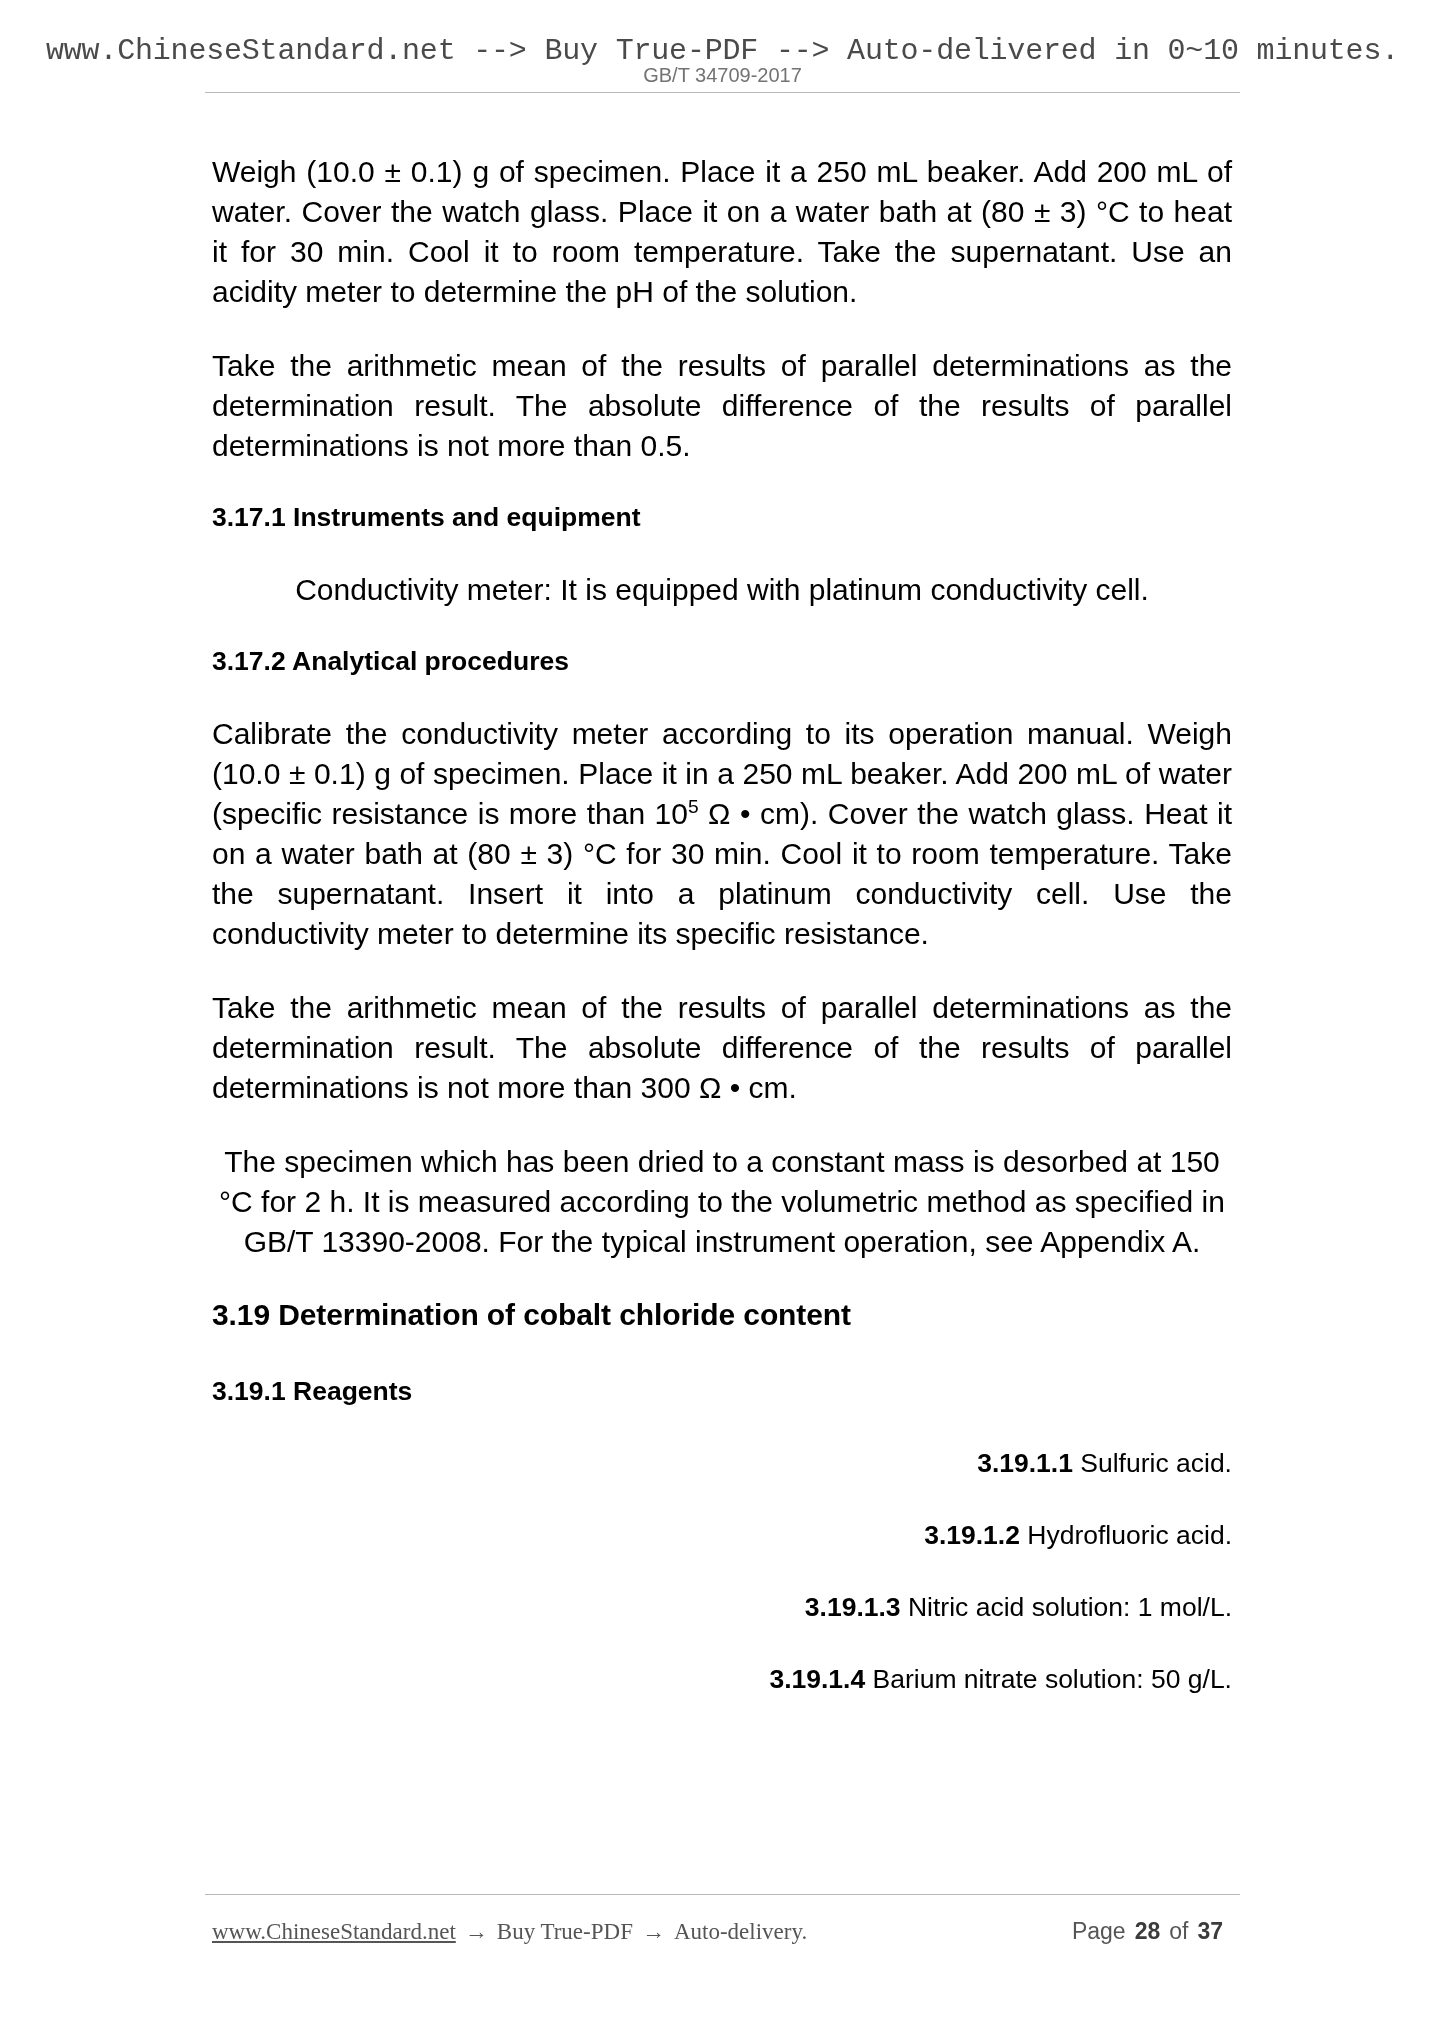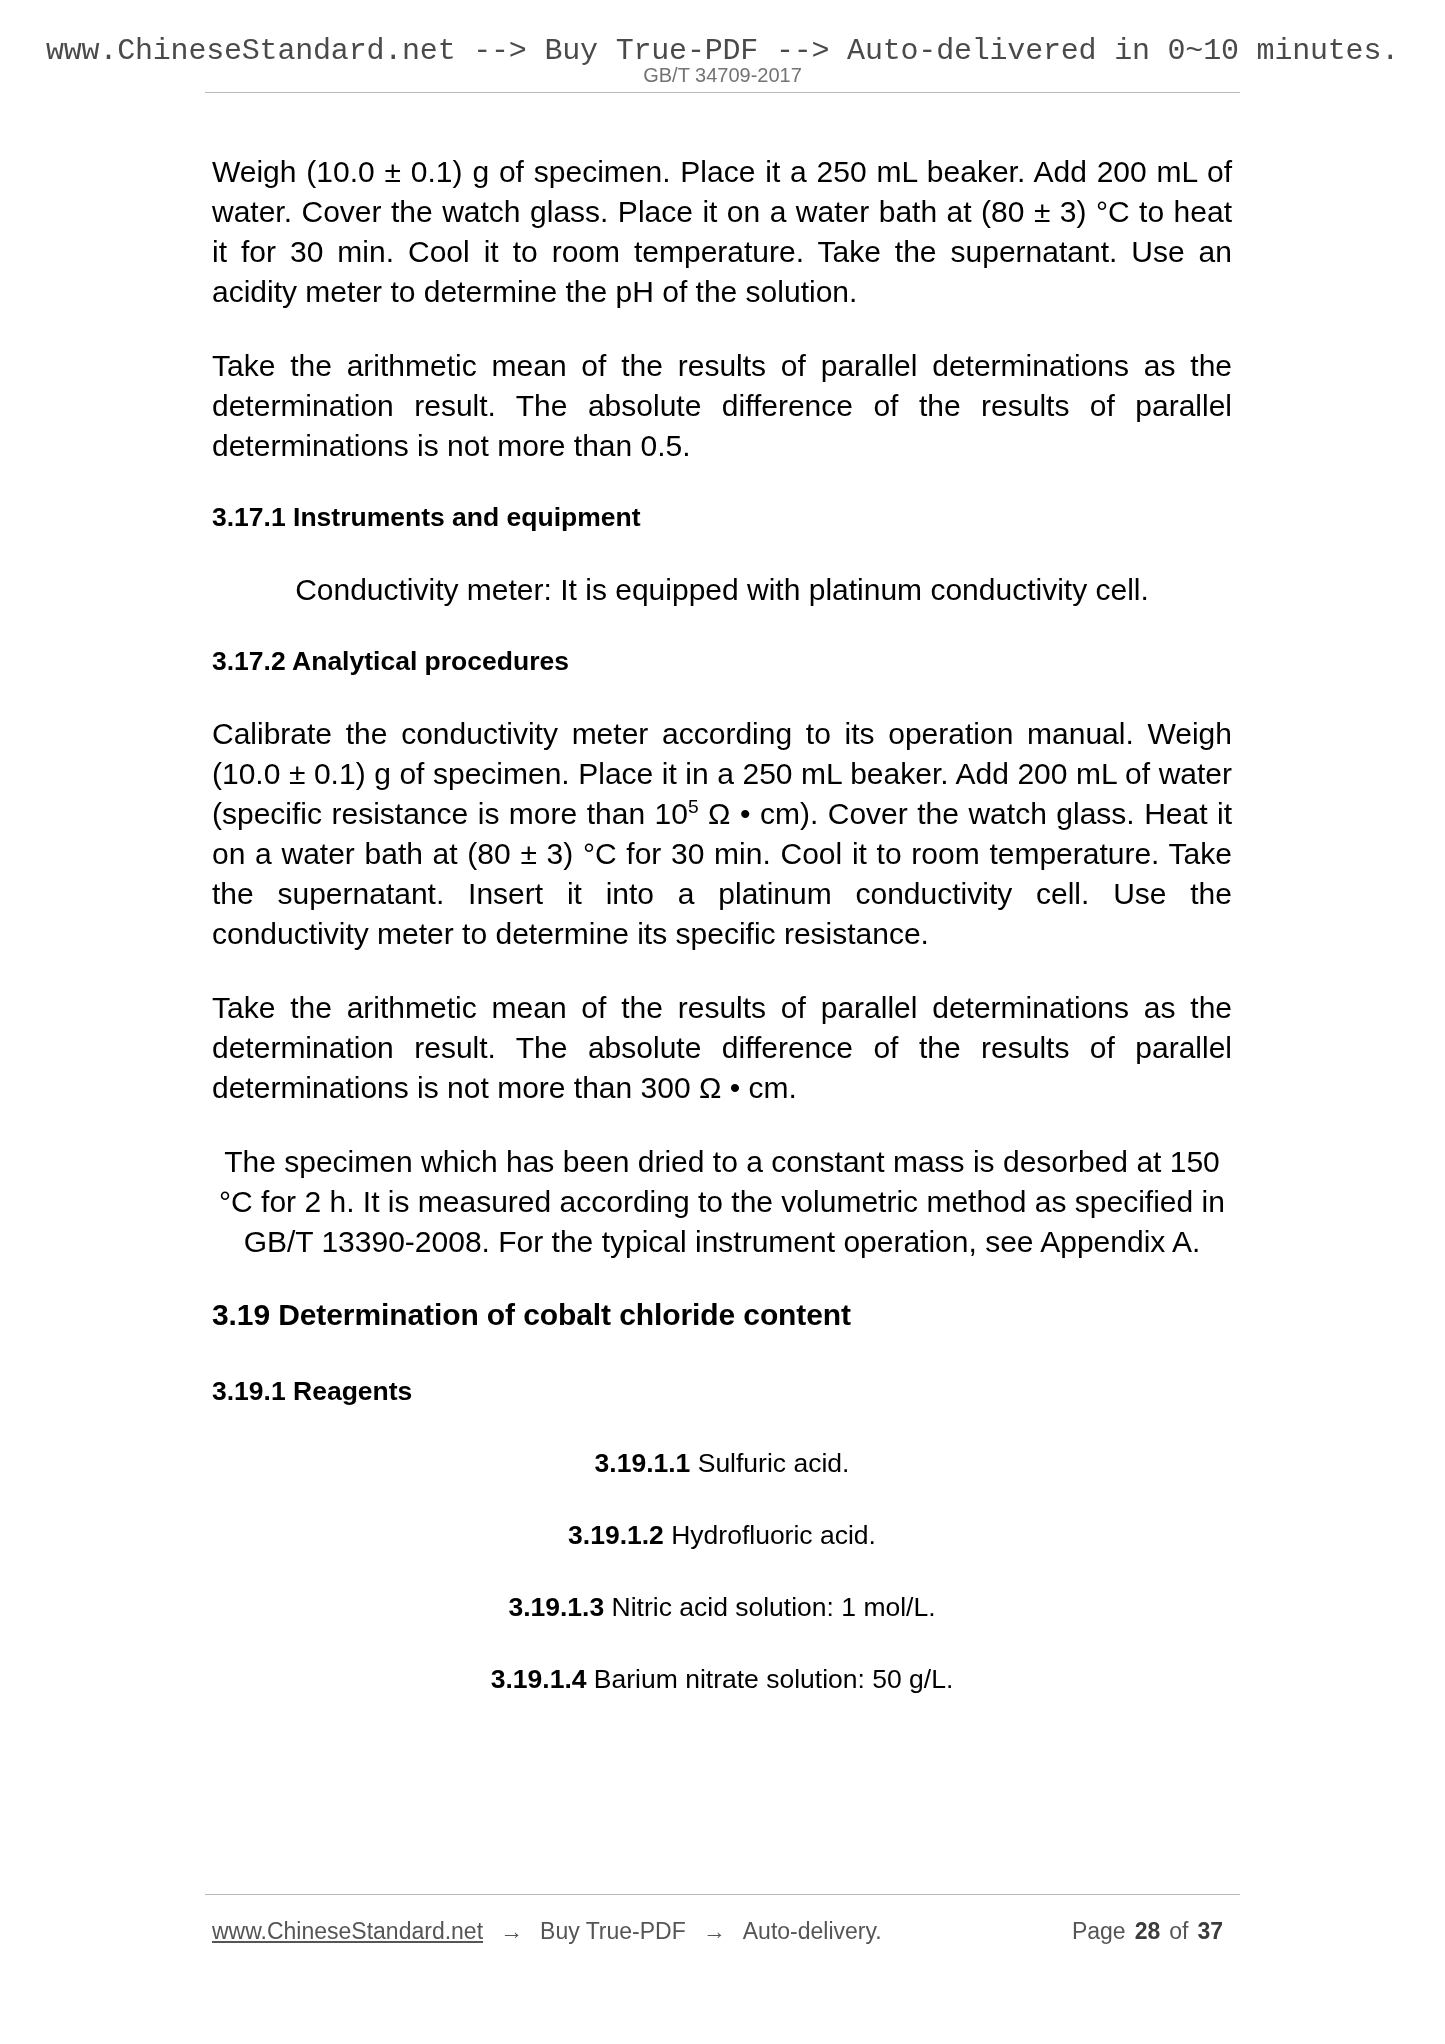--- a/index.html
+++ b/index.html
@@ -83,21 +83,21 @@
     margin: 0 0 36px 0;
     font-size: 26.5px;
     line-height: 34px;
     font-weight: bold;
   }
 
   p.reagent-item {
     margin: 0 0 34px 0;
     font-size: 26.5px;
     line-height: 38px;
-    text-align: center;
+    text-align: right;
   }
   p.reagent-item .num {
     font-weight: bold;
   }
 
   sup.exp {
     font-size: 0.64em;
     vertical-align: super;
     line-height: 0;
   }
@@ -118,22 +118,23 @@
     top: 1916px;
     display: flex;
     align-items: baseline;
     font-size: 23px;
     color: #555555;
     line-height: 30px;
   }
   .footer-left {
     display: flex;
     align-items: baseline;
-    gap: 17px;
+    gap: 9px;
     white-space: nowrap;
+    font-family: Liberation Serif, serif;
   }
   .footer-site {
     text-decoration: underline;
     color: #555555;
   }
   .footer-arrow { font-size: 23px; }
   .footer-right {
     margin-left: auto;
     display: flex;
     align-items: baseline;

